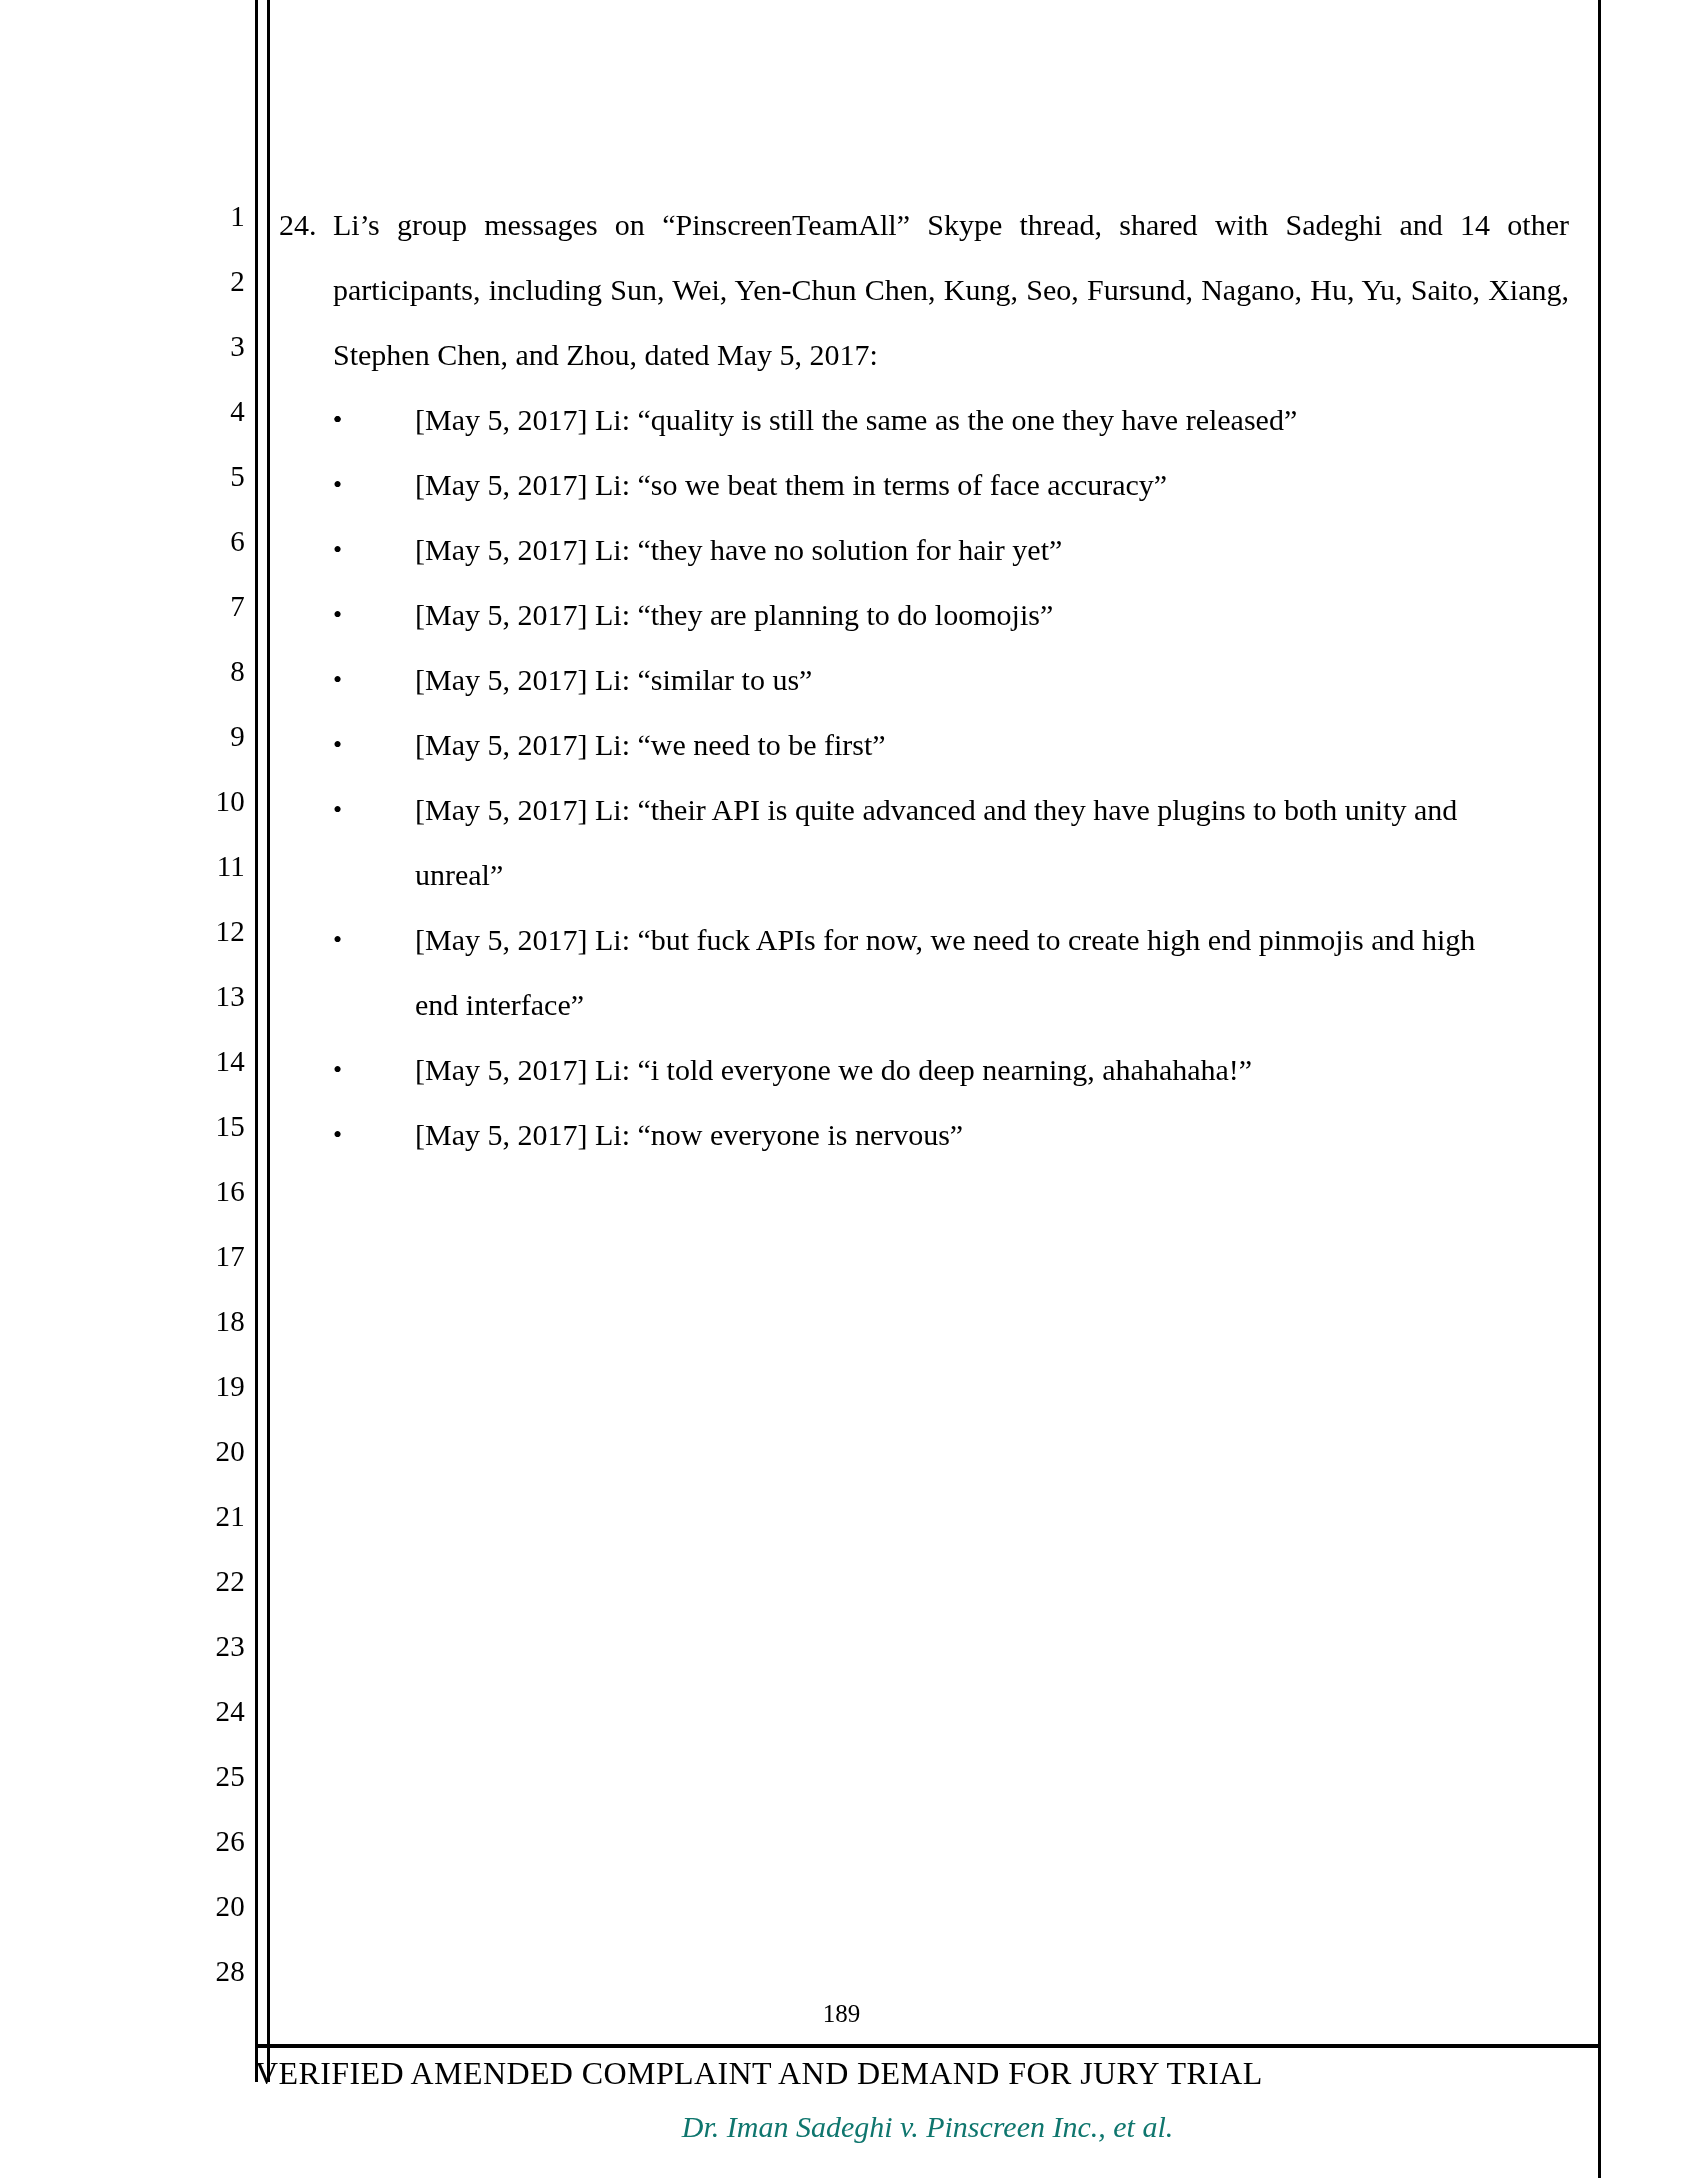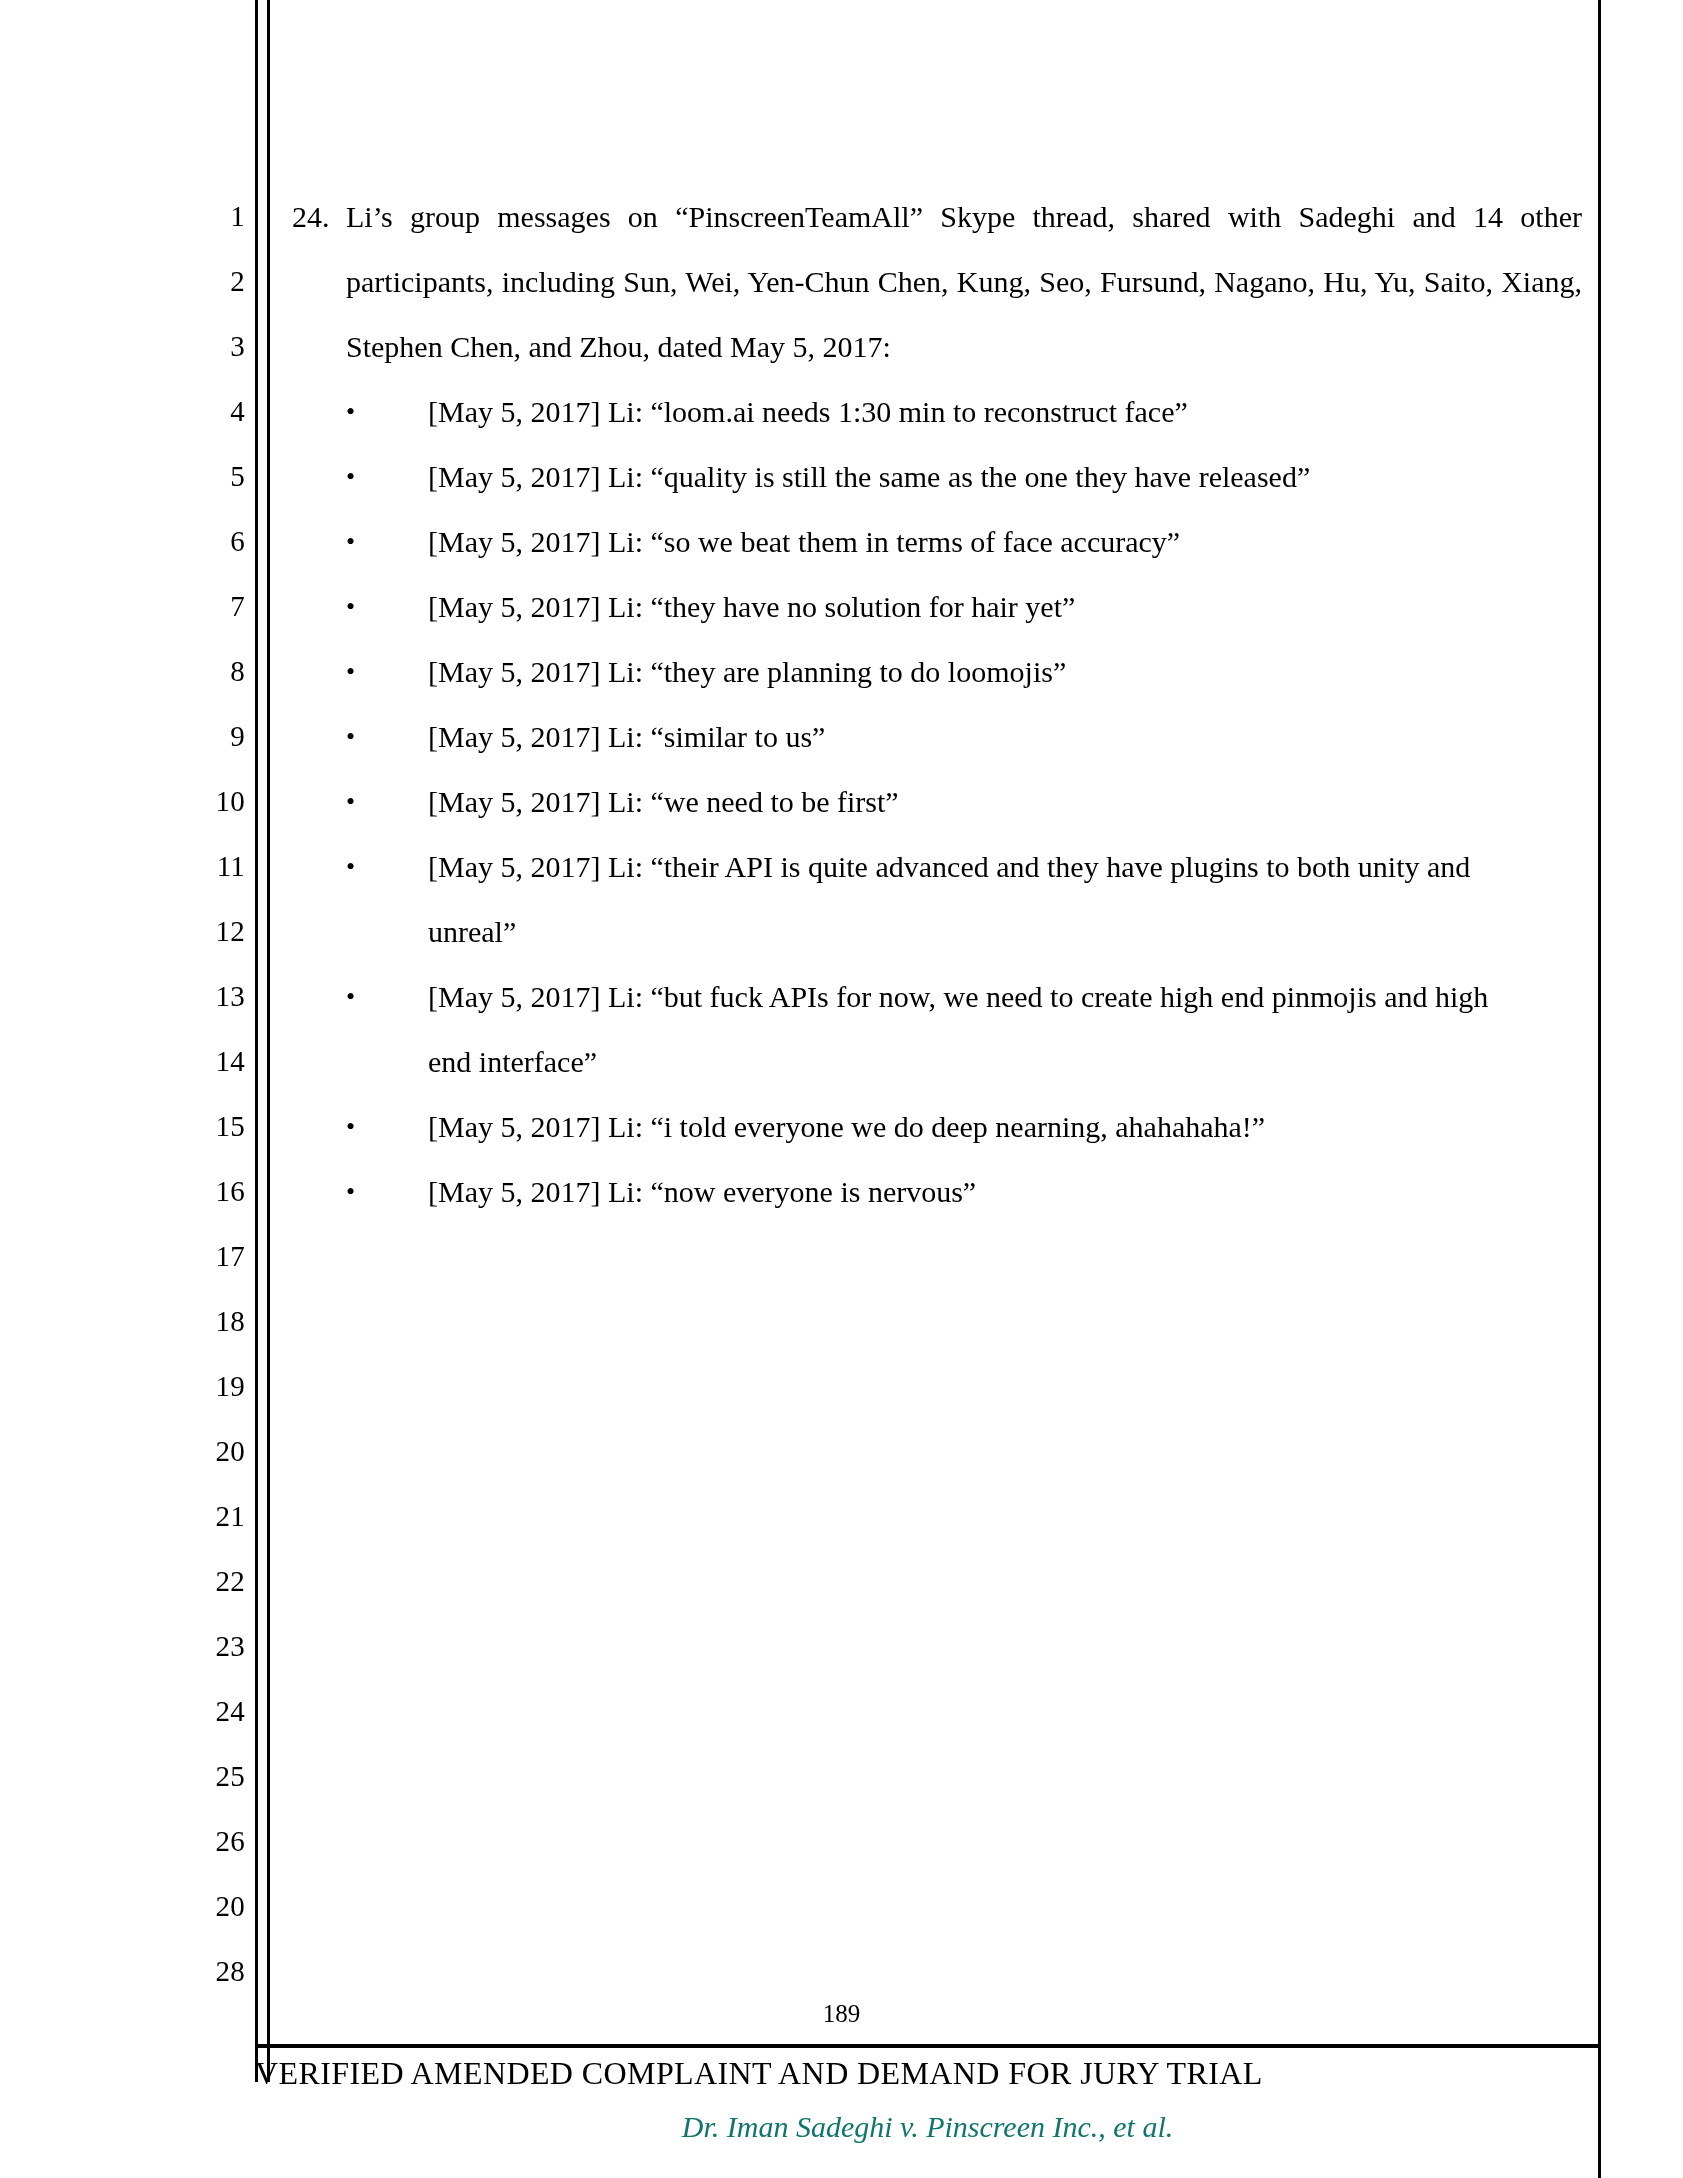--- a/index.html
+++ b/index.html
@@ -65,25 +65,24 @@
     letter-spacing: 0.2px;
   }
   .line-numbers div {
     height: 65px;
   }
 
   
   .content {
     position: absolute;
     left: 279px;
-    top: 184px;
+    top: 192px;
     width: 1290px;
     font-size: 30px;
     line-height: 65px;
-    margin-left: 13px;
   }
 
   .para-24 {
     position: relative;
     padding-left: 54px;
     text-align: justify;
     text-justify: inter-word;
     margin: 0;
   }
   .para-24 .item-num {
@@ -195,21 +194,21 @@
   <div class="content">
 
     <div class="para-24">
       <span class="item-num">24.</span>
       <span>Li’s group messages on “PinscreenTeamAll” Skype thread, shared with Sadeghi and 14 other</span>
       <span>participants, including Sun, Wei, Yen-Chun Chen, Kung, Seo, Fursund, Nagano, Hu, Yu,</span>
       <span class="last-line">Saito, Xiang, Stephen Chen, and Zhou, dated May 5, 2017:</span>
     </div>
 
     <ul class="bullets" id="bullet-list">
-        <li><span class="dot">•</span><span>[May 5, 2017] Li: “loom.ai needs 1:30 min to reconstruct face”</span></li>
+        <li><span class="dot">•</span></li>
         <li><span class="dot">•</span><span>[May 5, 2017] Li: “quality is still the same as the one they have released”</span></li>
         <li><span class="dot">•</span><span>[May 5, 2017] Li: “so we beat them in terms of face accuracy”</span></li>
         <li><span class="dot">•</span><span>[May 5, 2017] Li: “they have no solution for hair yet”</span></li>
         <li><span class="dot">•</span><span>[May 5, 2017] Li: “they are planning to do loomojis”</span></li>
         <li><span class="dot">•</span><span>[May 5, 2017] Li: “similar to us”</span></li>
         <li><span class="dot">•</span><span>[May 5, 2017] Li: “we need to be first”</span></li>
         <li><span class="dot">•</span><span>[May 5, 2017] Li: “their API is quite advanced and they have plugins to both unity and</span></li>
         <li><span>unreal”</span></li>
         <li><span class="dot">•</span><span>[May 5, 2017] Li: “but fuck APIs for now, we need to create high end pinmojis and high</span></li>
         <li><span>end interface”</span></li>

